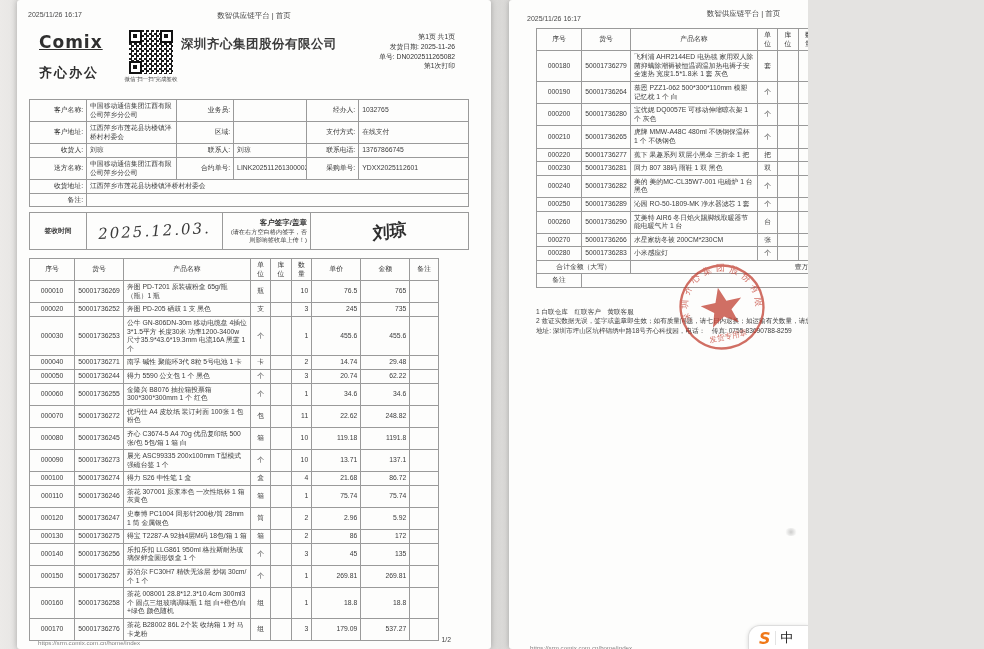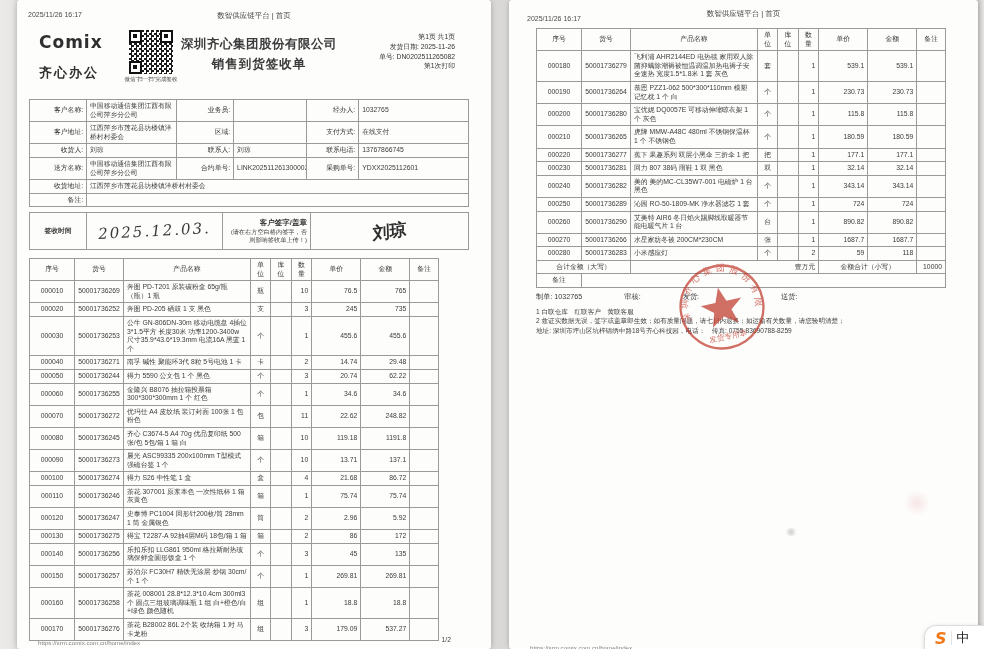--- a/index.html
+++ b/index.html
@@ -1,30 +1,30 @@
 <!DOCTYPE html>
 <html><head>
 <meta charset="utf-8">
 <style>
   * { box-sizing:border-box; margin:0; padding:0; }
   html,body { width:984px; height:649px; overflow:hidden; }
   body { font-family:"Liberation Sans","DejaVu Sans",sans-serif; color:#3b3b3b; background:#e4e3e1; }
-  .stage { position:relative; width:984px; height:649px; overflow:hidden;
+  .stage { position:relative; width:808px; height:649px; overflow:hidden;
            background:linear-gradient(90deg,#eceae8 0,#e6e5e3 20px,#e2e1df 480px,#d9d8d6 500px,#e4e3e1 515px,#e0dfdd 960px,#cfcecc 978px,#e8e7e5 984px); }
   .page { position:absolute; top:0; height:649px; background:#fdfdfc; border-radius:3px;
           box-shadow:0 0 6px rgba(0,0,0,.28); overflow:hidden; }
   #page-left  { left:17px;  width:474px; }
   #page-right { left:509px; width:469px; }
 
   .pg-datetime { position:absolute; font-size:7px; color:#4a4a4a; }
   .pg-sitetitle { position:absolute; width:100%; text-align:center; font-size:7.5px; color:#3f3f3f; }
 
   
   .logo { position:absolute; left:22px; top:32px; color:#2f2f2f; }
-  .logo .brand { font-size:17px; font-weight:bold; letter-spacing:1px; font-family:"DejaVu Sans",sans-serif; }
+  .logo .brand { font-size:17px; font-weight:bold; letter-spacing:1px; font-family:"DejaVu Sans",sans-serif;text-decoration:underline; }
   .logo .sub { font-size:13px; font-weight:bold; margin-top:12px; letter-spacing:2px; }
   .qr-wrap { position:absolute; left:100px; top:30px; width:68px; text-align:center; }
   .qr { position:relative; width:44px; height:44px; margin:0 auto; background:#fff;
         background-image:repeating-conic-gradient(#1a1a1a 0 25%, #fff 0 50%); background-size:5px 5px; }
   .finder { position:absolute; width:13px; height:13px; background:#fff; border:2.5px solid #111; }
   .finder::after { content:""; position:absolute; left:2px; top:2px; width:4px; height:4px; background:#111; }
   .f-tl{left:0;top:0;} .f-tr{right:0;top:0;} .f-bl{left:0;bottom:0;}
   .qr-caption { font-size:5.5px; line-height:6.5px; margin-top:2px; color:#444; }
   .doc-titles { position:absolute; left:120px; right:110px; top:36px; text-align:center; }
   .doc-titles .t1 { font-size:12.5px; font-weight:bold; letter-spacing:.5px; }
@@ -101,21 +101,20 @@
       <div class="qr">
         <span class="finder f-tl"></span>
         <span class="finder f-tr"></span>
         <span class="finder f-bl"></span>
       </div>
       <div class="qr-caption">微信“扫一扫”完成签收</div>
     </div>
 
     <div class="doc-titles">
       <div class="t1">深圳齐心集团股份有限公司</div>
-      <div class="t2">销售到货签收单</div>
     </div>
 
     <div class="doc-meta">
       <div>第1页 共1页</div>
       <div>发货日期: 2025-11-26</div>
       <div>单号: DN0202511265082</div>
       <div>第1次打印</div>
     </div>
 
     <table class="grid info-table">
@@ -574,26 +573,20 @@
           <td colspan="2" class="tc">金额合计（小写）</td>
           <td class="tr-val">10000</td>
         </tr>
         <tr>
           <td class="tc">备注</td>
           <td colspan="8"></td>
         </tr>
       </tfoot>
     </table>
 
-    <div class="rp-footerline">
-      <span>制单: 1032765</span>
-      <span>审核:</span>
-      <span>发货:</span>
-      <span style="margin-left:40px">送货:</span>
-    </div>
 
     <div class="rp-notes">
       <div>1 白联仓库　红联客户　黄联客服</div>
       <div>2 兹证实数据无误，签字或盖章即生效；如有质量问题，请七日内退换；如运输有关数量，请您验明清楚；</div>
       <div>地址: 深圳市坪山区坑梓锦绣中路18号齐心科技园，电话：　传真: 0755-83690788-8259</div>
     </div>
 
     <div class="stamp">
       <svg viewBox="0 0 100 100" width="90" height="90">
         <defs>

